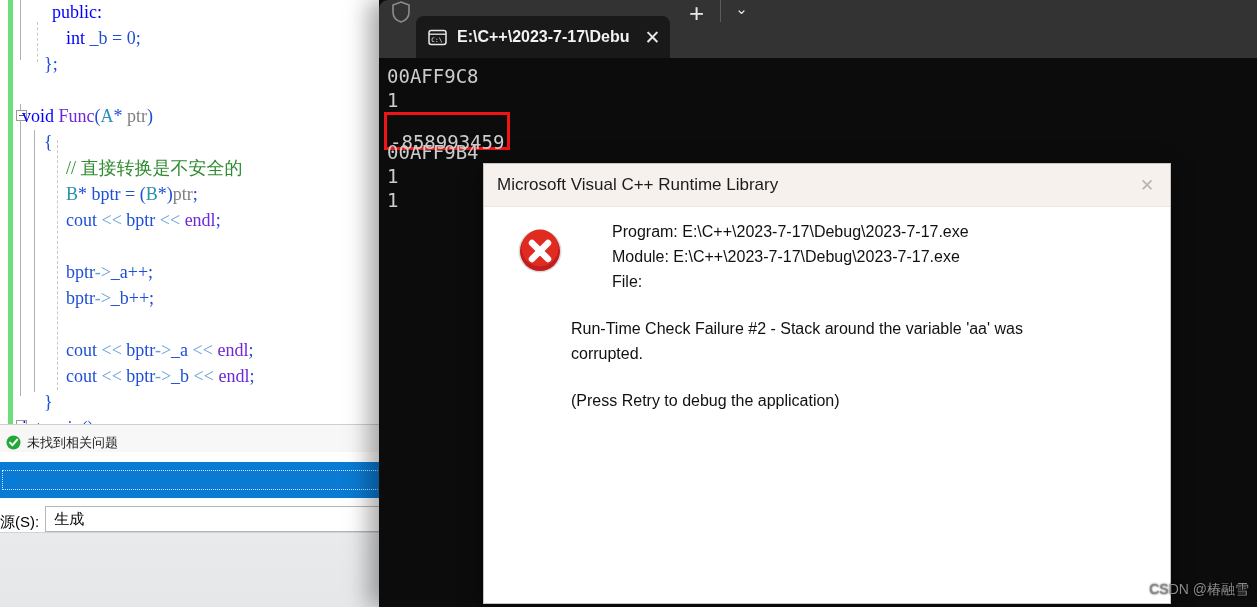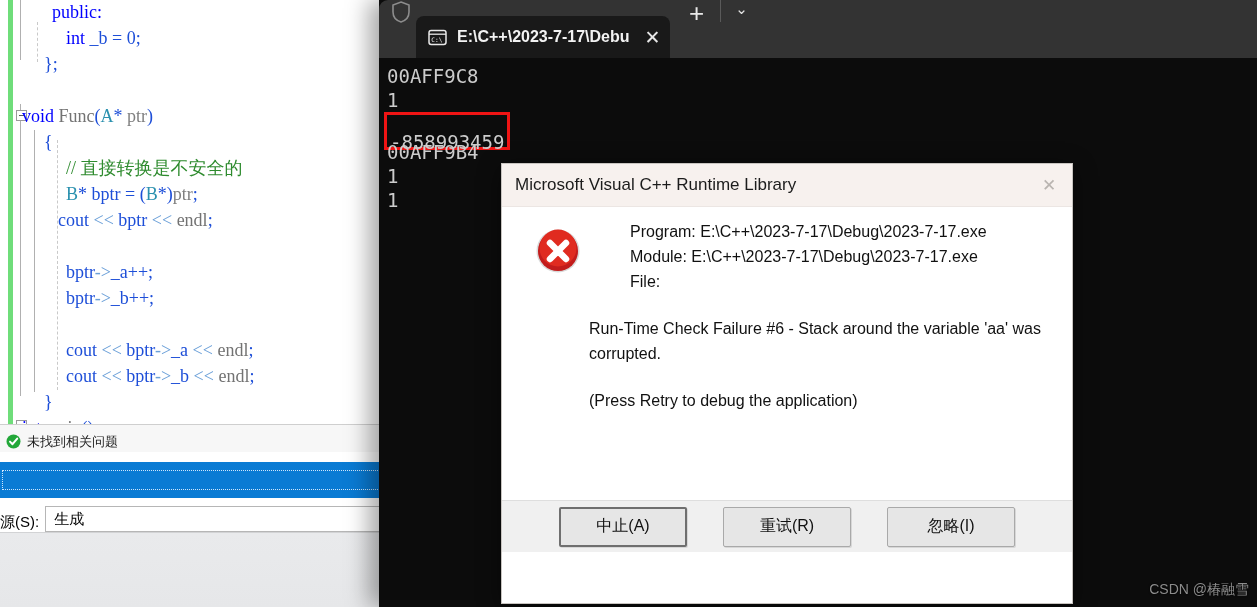--- a/index.html
+++ b/index.html
@@ -41,30 +41,30 @@
   .fold-box {
     position: absolute; width: 11px; height: 11px;
     border: 1px solid #9a9a9a; background: #ffffff;
   }
   .fold-box::before {
     content: ""; position: absolute; left: 2px; top: 4px;
     width: 5px; height: 1px; background: #5a5a5a;
   }
   .kw   { color: #0000ff; }
   .typ  { color: #2b91af; }
-  .fn   { color: #737373; }
+  .fn   { color: #6d28d9; }
   .cmt  { color: #2e8b2e; }
   .prm  { color: #808080; }
   .op   { color: #6a9fd8; }
   .pln  { color: #1d4ed8; }
 
   
   .vs-errorlist {
     position: absolute; left: 0; top: 424px; width: 390px; height: 40px;
-    background: #f7f7f7; border-top: 1px solid #cfcfcf; border-bottom: 6px solid #d946ef;
+    background: #f7f7f7; border-top: 1px solid #cfcfcf; border-bottom: 4px solid #d946ef;
     display: flex; align-items: center; padding-left: 6px;
   }
   .ok-icon { width: 15px; height: 15px; flex: 0 0 15px; margin-right: 6px; position: relative; }
   .ok-icon svg { display: block; }
   .errorlist-text { font-size: 13px; color: #1a1a1a; font-family: "Liberation Sans", sans-serif; }
 
   .vs-gap1 { position: absolute; left: 0; top: 452px; width: 390px; height: 10px; background: #ffffff; }
   .vs-sel-row {
     position: absolute; left: 0; top: 462px; width: 390px; height: 36px;
     background: #0a7bd4;
@@ -134,21 +134,21 @@
     height: 24px;
   }
   .term-line.boxed {
     display: inline-block; border: 3px solid #f01414; padding: 16px 3px;
     margin-left: -3px; line-height: 22px; height: 28px;
   }
   .term-boxed-wrap { height: 28px; }
 
   
   .dialog {
-    position: absolute; left: 501px; top: 163px; width: 572px; height: 441px;
+    position: absolute; left: 483px; top: 163px; width: 688px; height: 441px;
     background: #ffffff;
     border: 1px solid #c8c4c0;
     box-shadow: 0 5px 22px rgba(0,0,0,0.45);
   }
   .dlg-titlebar {
     height: 43px; background: #f7f1ee;
     display: flex; align-items: center; justify-content: space-between;
     border-bottom: 1px solid #ece6e3;
   }
   .dlg-title {
@@ -214,21 +214,21 @@
         </div>
       <div id="code-lines">
           <div class="code-line" style="top: -1px; left: 52px;"><span class="kw">public:</span></div>
           <div class="code-line" style="top: 25px; left: 66px;"><span class="kw">int</span><span class="pln"> _b = </span><span class="pln">0</span><span class="pln">;</span></div>
           <div class="code-line" style="top: 51px; left: 44px;"><span class="pln">};</span></div>
           <div class="code-line" style="top: 77px; left: 22px;"></div>
           <div class="code-line" style="top: 103px; left: 22px;"><span class="kw">void</span><span class="fn"> Func</span><span class="pln">(</span><span class="typ">A</span><span class="pln">* </span><span class="prm">ptr</span><span class="pln">)</span></div>
           <div class="code-line" style="top: 129px; left: 44px;"><span class="pln">{</span></div>
           <div class="code-line" style="top: 155px; left: 66px;"><span class="cmt">// 直接转换是不安全的</span></div>
           <div class="code-line" style="top: 181px; left: 66px;"><span class="typ">B</span><span class="pln">* bptr = (</span><span class="typ">B</span><span class="pln">*)</span><span class="prm">ptr</span><span class="pln">;</span></div>
-          <div class="code-line" style="top: 207px; left: 58px;"><span class="pln">cout </span><span class="op">&lt;&lt;</span><span class="pln"> bptr </span><span class="op">&lt;&lt;</span><span class="fn"> endl</span><span class="pln">;</span></div>
+          <div class="code-line" style="top: 207px; left: 66px;"><span class="pln">cout </span><span class="op">&lt;&lt;</span><span class="pln"> bptr </span><span class="op">&lt;&lt;</span><span class="fn"> endl</span><span class="pln">;</span></div>
           <div class="code-line" style="top: 233px; left: 22px;"></div>
           <div class="code-line" style="top: 259px; left: 66px;"><span class="pln">bptr</span><span class="op">-&gt;</span><span class="pln">_a++;</span></div>
           <div class="code-line" style="top: 285px; left: 66px;"><span class="pln">bptr</span><span class="op">-&gt;</span><span class="pln">_b++;</span></div>
           <div class="code-line" style="top: 311px; left: 22px;"></div>
           <div class="code-line" style="top: 337px; left: 66px;"><span class="pln">cout </span><span class="op">&lt;&lt;</span><span class="pln"> bptr</span><span class="op">-&gt;</span><span class="pln">_a </span><span class="op">&lt;&lt;</span><span class="fn"> endl</span><span class="pln">;</span></div>
           <div class="code-line" style="top: 363px; left: 66px;"><span class="pln">cout </span><span class="op">&lt;&lt;</span><span class="pln"> bptr</span><span class="op">-&gt;</span><span class="pln">_b </span><span class="op">&lt;&lt;</span><span class="fn"> endl</span><span class="pln">;</span></div>
           <div class="code-line" style="top: 389px; left: 44px;"><span class="pln">}</span></div>
           <div class="code-line" style="top: 415px; left: 22px;"><span class="kw">int</span><span class="pln"> </span><span class="fn">main</span><span class="pln">()</span></div>
         </div>
     </div>
@@ -311,28 +311,21 @@
           <path d="M15 15 L31 31 M31 15 L15 31" stroke="#ffffff" stroke-width="6.5" stroke-linecap="round"></path>
         </svg>
       </span>
 
       <div class="dlg-text">
         <div class="dlg-para">
           <div class="dlg-line">Program: E:\C++\2023-7-17\Debug\2023-7-17.exe</div>
           <div class="dlg-line">Module: E:\C++\2023-7-17\Debug\2023-7-17.exe</div>
           <div class="dlg-line">File:</div>
         </div>
-        <div class="dlg-para">Run-Time Check Failure #6 - Stack around the variable 'aa' was corrupted.</div>
+        <div class="dlg-para">Run-Time Check Failure #2 - Stack around the variable 'aa' was corrupted.</div>
         <div class="dlg-para tight">(Press Retry to debug the application)</div>
       </div>
 
-      <div class="dlg-footer">
-        <div id="dlg-buttons" style="display:flex;gap:36px;">
-            <div class="dlg-btn default">中止(A)</div>
-            <div class="dlg-btn">重试(R)</div>
-            <div class="dlg-btn">忽略(I)</div>
-          </div>
-      </div>
     </div>
   </div>
 
   <div class="watermark">CSDN @椿融雪</div>
 </div>
 
 </body></html>

